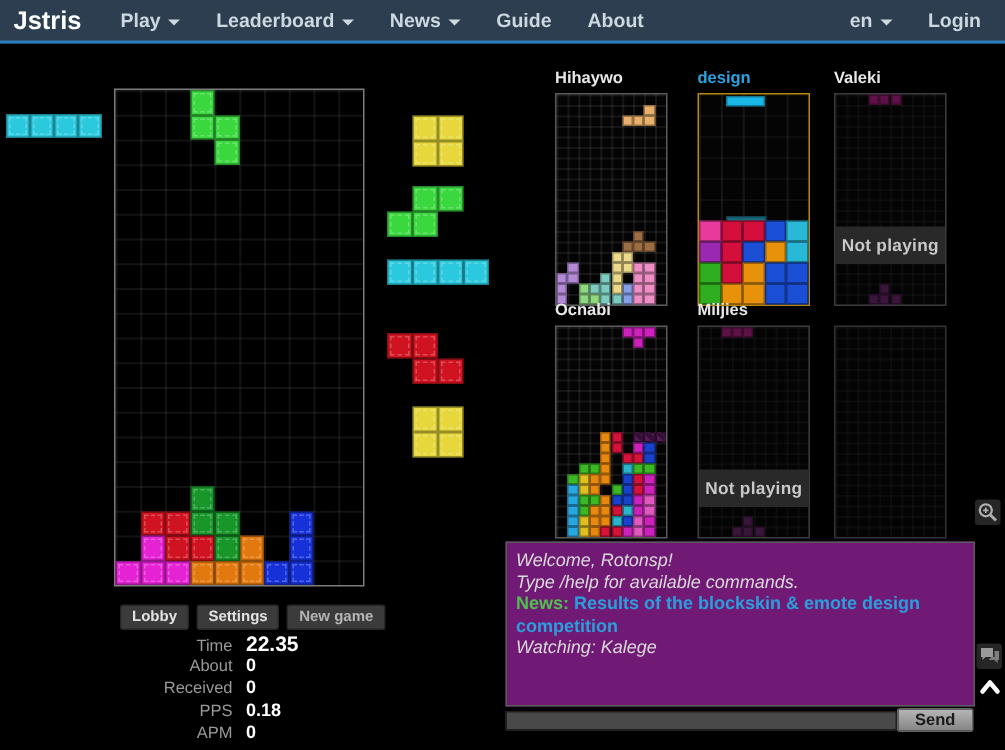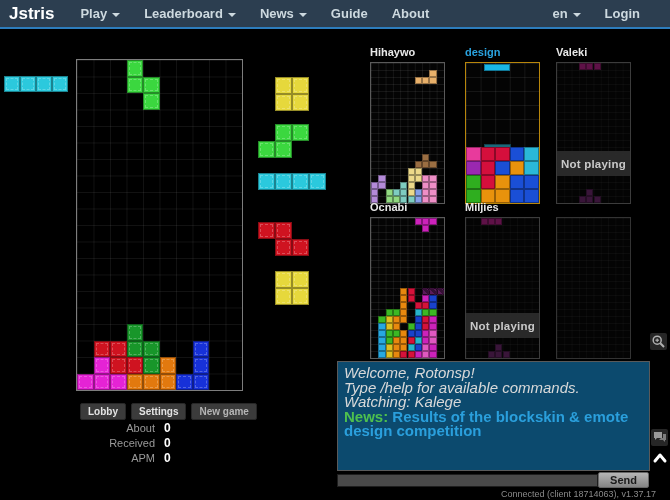--- a/index.html
+++ b/index.html
@@ -4,21 +4,21 @@
 <style>
   html,body{margin:0;padding:0;background:#000;}
   #app{position:relative;width:670px;height:500px;background:#000;overflow:hidden;
        font-family:"Liberation Sans",sans-serif;-webkit-font-smoothing:antialiased;}
 
   
   .navbar{position:absolute;top:0;left:0;right:0;height:27px;background:#2c3e50;
           border-bottom:2px solid #2d7dbd;display:flex;align-items:center;font-size:13px;}
   .brand{color:#fff;font-weight:bold;font-size:17px;padding:0 14px 0 9px;cursor:pointer;}
   .nav-item{color:#cdd9df;font-weight:bold;padding:0 12px;cursor:pointer;white-space:nowrap;}
-  .nav-right{margin-left:auto;display:flex;align-items:center;padding-right:18px;}
+  .nav-right{margin-left:auto;display:flex;align-items:center;padding-right:4px;}
   .caret{display:inline-block;width:0;height:0;border-left:4px solid transparent;
          border-right:4px solid transparent;border-top:4px solid currentColor;
          margin-left:5px;vertical-align:middle;}
 
   
   .board-grid{background-image:
       linear-gradient(rgba(255,255,255,0.07) 1px,transparent 1px),
       linear-gradient(90deg,rgba(255,255,255,0.07) 1px,transparent 1px);}
   .mino{position:absolute;box-sizing:border-box;border:1px solid rgba(0,0,0,0.35);}
   .mino.big{outline:1px dashed rgba(255,255,255,0.25);outline-offset:-3px;}
@@ -37,22 +37,22 @@
   .gbtn{background:#3b3b3b;color:#e3e3e3;font-family:inherit;font-size:10px;font-weight:bold;
         padding:2px 7px;border:1px solid #272727;border-radius:2px;line-height:11px;cursor:pointer;}
   .gbtn.dimtext{color:#b5b5b5;}
   .stats{position:absolute;left:73px;top:421px;width:180px;}
   .srow{display:flex;align-items:baseline;height:15px;}
   .slabel{width:82px;text-align:right;color:#9a9a9a;font-size:11px;}
   .sval{margin-left:9px;color:#fff;font-weight:bold;font-size:12px;}
   .sval.bigv{font-size:14px;}
 
   
-  .chat-box{position:absolute;left:337px;top:361px;width:299px;height:100px;background:#0c4a6e;
-            border:1px solid #5a5a5a;padding:4px 6px;color:#d9d9d9;font-size:15px;line-height:14.5px;}
+  .chat-box{position:absolute;left:337px;top:361px;width:299px;height:100px;background:#701a75;
+            border:1px solid #5a5a5a;padding:4px 6px;color:#d9d9d9;font-size:12px;line-height:14.5px;}
   .msg.it{font-style:italic;}
   .news-label{color:#4ec04e;font-weight:bold;}
   .news-link{color:#2a9fdc;font-weight:bold;cursor:pointer;}
   #chat-input{position:absolute;left:337px;top:474px;width:253px;height:11px;background:#494949;
               border:1px solid #1e1e1e;color:#eee;font-size:11px;padding:0 3px;}
   #send-btn{position:absolute;left:598px;top:472px;width:51px;height:16px;
             background:linear-gradient(#b6b6b6,#858585);color:#1b1b1b;font-family:inherit;
             font-weight:bold;font-size:11px;border:1px solid #666;border-radius:2px;
             line-height:13px;padding:0;cursor:pointer;}
   .status{position:absolute;right:14px;top:489px;font-size:9px;color:#8a8a8a;}
@@ -138,26 +138,34 @@
     </div>
 
   <div class="btn-row">
     <button class="gbtn">Lobby</button>
     <button class="gbtn">Settings</button>
     <button class="gbtn dimtext">New game</button>
   </div>
 
   <div class="stats">
     <div class="srow">
+        <span class="slabel">Time</span>
+        <span class="sval bigv">22.35</span>
+      </div>
+    <div class="srow">
         <span class="slabel">About</span>
         <span class="sval">0</span>
       </div>
     <div class="srow">
         <span class="slabel">Received</span>
         <span class="sval">0</span>
+      </div>
+    <div class="srow">
+        <span class="slabel">PPS</span>
+        <span class="sval">0.18</span>
       </div>
     <div class="srow">
         <span class="slabel">APM</span>
         <span class="sval">0</span>
       </div>
   </div>
 
   <div id="opponents">
       <div class="player-name" style="left: 370px; top: 46px; color: rgb(232, 232, 232);">Hihaywo</div>
       <div class="mini" style="left: 370px; top: 62px; border-color: rgb(90, 90, 90);">
@@ -338,33 +346,32 @@
         <circle cx="6.2" cy="6.2" r="4" fill="none" stroke="#b0b0b0" stroke-width="1.5"></circle>
         <line x1="4.4" y1="6.2" x2="8" y2="6.2" stroke="#b0b0b0" stroke-width="1.2"></line>
         <line x1="6.2" y1="4.4" x2="6.2" y2="8" stroke="#b0b0b0" stroke-width="1.2"></line>
         <line x1="9.3" y1="9.3" x2="13" y2="13" stroke="#b0b0b0" stroke-width="2"></line>
       </svg>
   </div>
 
   <div class="chat-box">
     <div class="msg it">Welcome, Rotonsp!</div>
     <div class="msg it">Type /help for available commands.</div>
+    <div class="msg"><span class="news-label">News:</span> <span class="news-link">Results of the blockskin &amp; emote design competition</span></div>
     <div class="msg it">Watching: Kalege</div>
-    <div class="msg"><span class="news-label">News:</span> <span class="news-link">Results of the blockskin &amp; emote design competition</span></div>
   </div>
 
   <div class="side-icon" id="chat-ico">
     <svg width="14" height="13" viewBox="0 0 14 13">
         <path d="M1 1h8v6H4L2 9V7H1z" fill="#9a9a9a"></path>
         <path d="M10 3h3v6h-1v2l-2-2h-4l2-2h2z" fill="#7e7e7e"></path>
       </svg>
   </div>
   <div class="side-icon" id="collapse-ico">
     <svg width="16" height="14" viewBox="0 0 16 14">
         <polyline points="3,10 8,4 13,10" fill="none" stroke="#ffffff" stroke-width="3" stroke-linecap="round" stroke-linejoin="round"></polyline>
       </svg>
   </div>
 
   <input id="chat-input" value="" style="">
   <button id="send-btn">Send</button>
 
-  <div class="status">Connected (client 18714063), v1.37.17</div>
 </div>
 
 </body></html>

